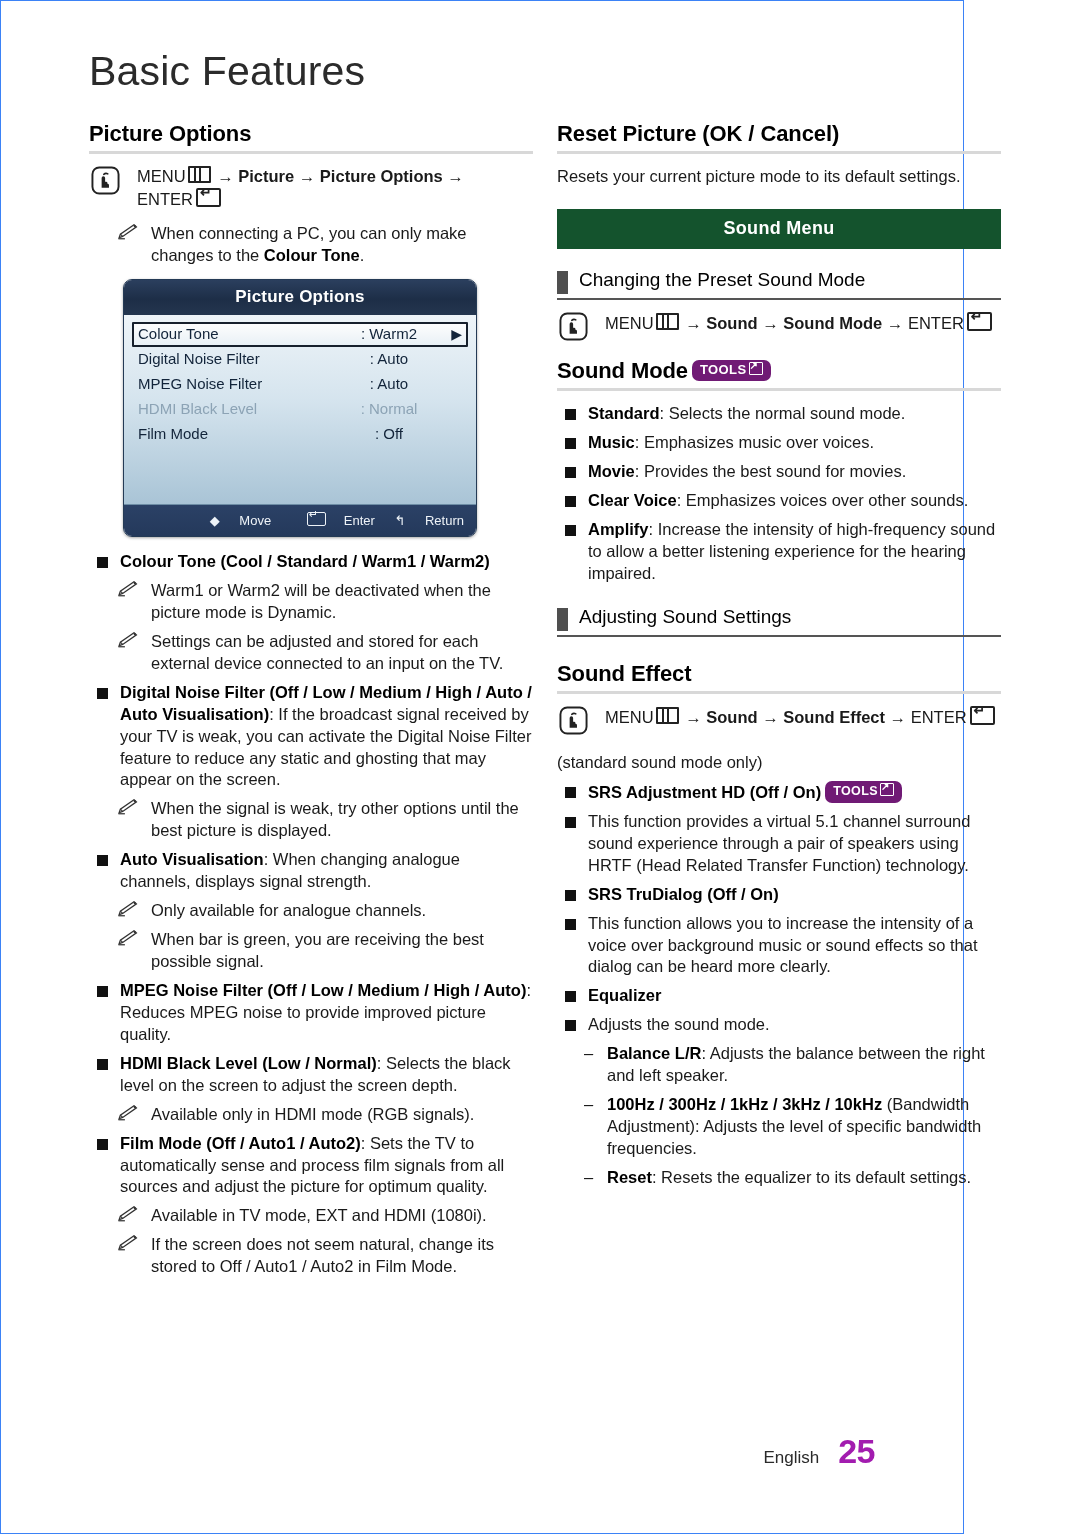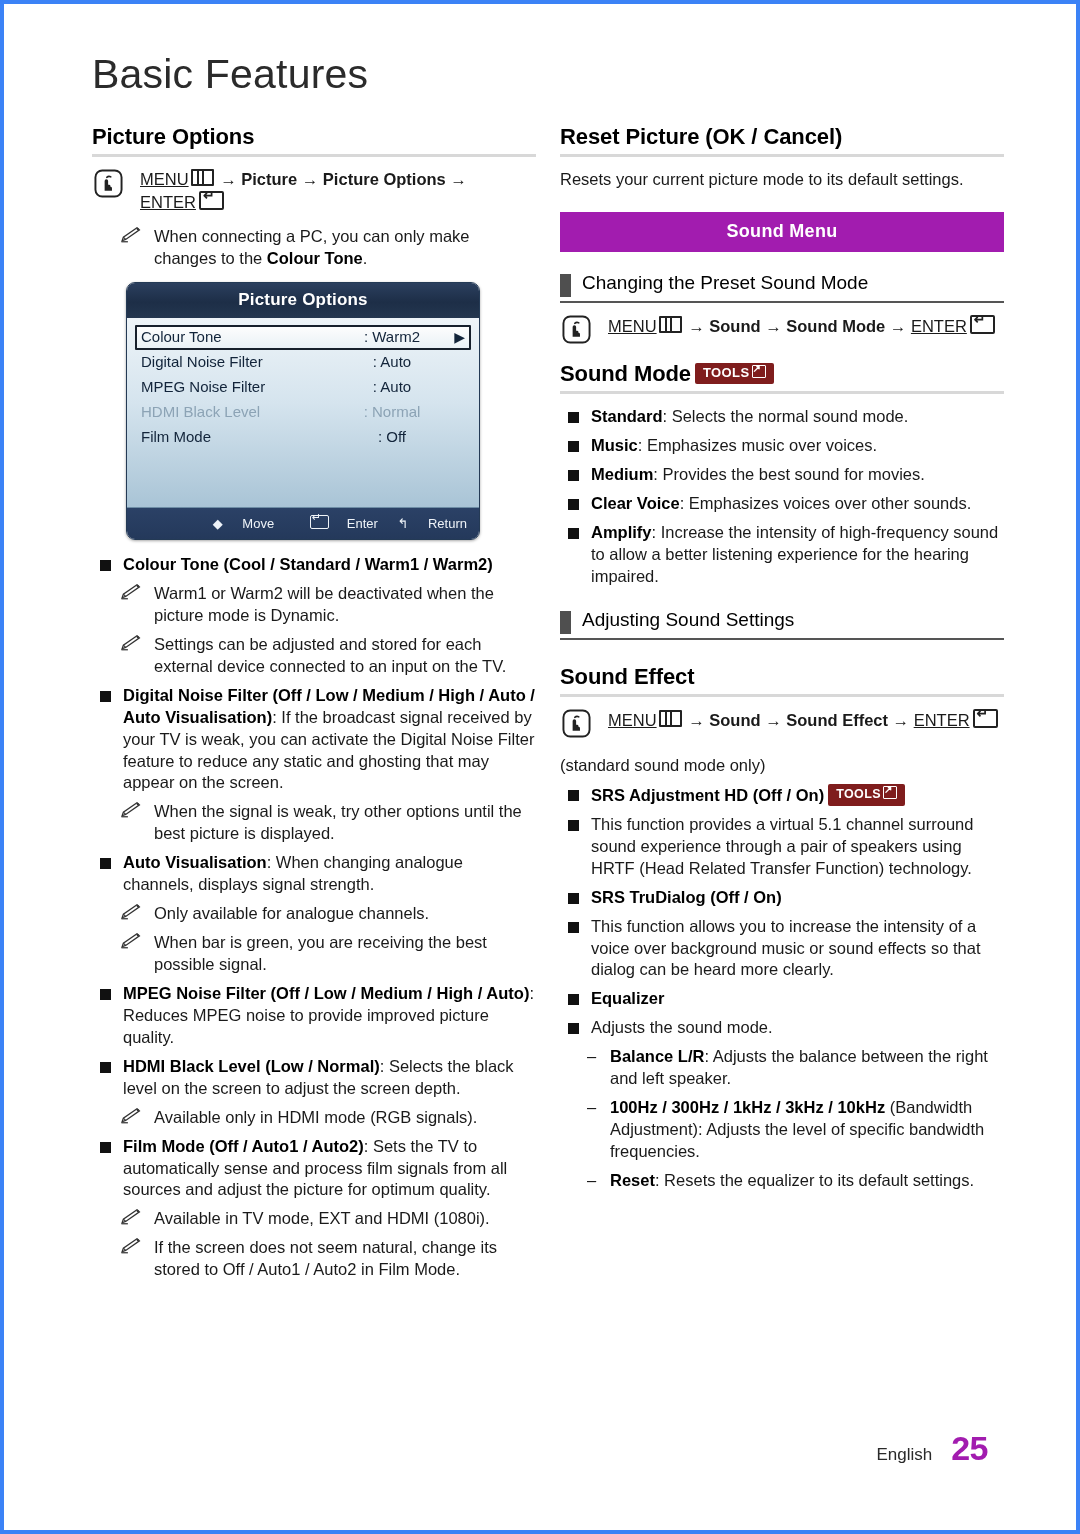--- a/index.html
+++ b/index.html
@@ -11,24 +11,24 @@
     width: 1080px;
     height: 1534px;
     font-family: "Liberation Sans", sans-serif;
     color: #000;
     position: relative;
     overflow: hidden;
   }
   .page {
     position: absolute;
     left: 0; top: 0;
-    width: 1080px;
+    width: 964px;
     height: 1534px;
     box-sizing: border-box;
-    border: 4px solid #3b82f6;
+    border: 1px solid #3b82f6;
     background: #fff;
   }
 
   
   .masthead {
     position: absolute;
     left: 88px;
     top: 50px;
     width: 905px;
   }
@@ -80,21 +80,21 @@
     background: #4f4f4f;
   }
   .subsec-wrap .rule2 {
     height: 2px;
     background: #555;
     margin-top: 2px;
   }
 
   
   .band {
-    background: #a21caf;
+    background: #14532d;
     color: #fff;
     text-align: center;
     font-size: 18px;
     font-weight: bold;
     padding: 9px 0 10px 0;
     letter-spacing: 0.3px;
   }
 
   
   p {
@@ -116,21 +116,21 @@
     position: absolute;
     left: 2px; top: 0px;
     width: 29px; height: 29px;
   }
   .path-text {
     font-size: 16.5px;
     line-height: 1.33;
     font-weight: bold;
     color: #1a1a1a;
   }
-  .path-text .light { font-weight: normal; text-decoration: underline; }
+  .path-text .light { font-weight: normal; }
   .glyph-menu {
     display: inline-block;
     vertical-align: -1px;
     width: 19px; height: 13px;
     border: 2px solid #222;
     border-radius: 1px;
     position: relative;
     margin: 0 2px;
   }
   .glyph-menu::before, .glyph-menu::after {
@@ -189,26 +189,26 @@
   .pen-ico {
     position: absolute;
     left: 28px; top: 1px;
     width: 22px; height: 16px;
   }
   .plain-indent { padding-left: 31px; }
 
   
   .tools {
     display: inline-block;
-    background: #7f1d1d;
+    background: #701a75;
     color: #fff;
     font-size: 12.5px;
     font-weight: bold;
     letter-spacing: 0.4px;
-    border-radius: 2px;
+    border-radius: 7px;
     padding: 2px 8px 3px 8px;
     vertical-align: 3px;
     margin-left: 4px;
     white-space: nowrap;
   }
   h2.sec .tools { vertical-align: 4px; font-size: 13px; }
   .tools .arr {
     display: inline-block;
     width: 12px; height: 11px;
     border: 1.5px solid #fff;
@@ -515,21 +515,21 @@
     <h2 class="sec"><span>Sound Mode</span><span class="tools"><span>TOOLS</span><span class="arr"></span></span></h2>
     <div class="rule"></div>
 
     <div class="b-sq">
       <b>Standard</b><span>: Selects the normal sound mode.</span>
     </div>
     <div class="b-sq">
       <b>Music</b><span>: Emphasizes music over voices.</span>
     </div>
     <div class="b-sq">
-      <b>Medium</b><span>: Provides the best sound for movies.</span>
+      <b>Movie</b><span>: Provides the best sound for movies.</span>
     </div>
     <div class="b-sq">
       <b>Clear Voice</b><span>: Emphasizes voices over other sounds.</span>
     </div>
     <div class="b-sq">
       <b>Amplify</b><span>: Increase the intensity of high-frequency sound to allow a better listening experience for the hearing impaired.</span>
     </div>
 
     <div class="sp14"></div>
 

